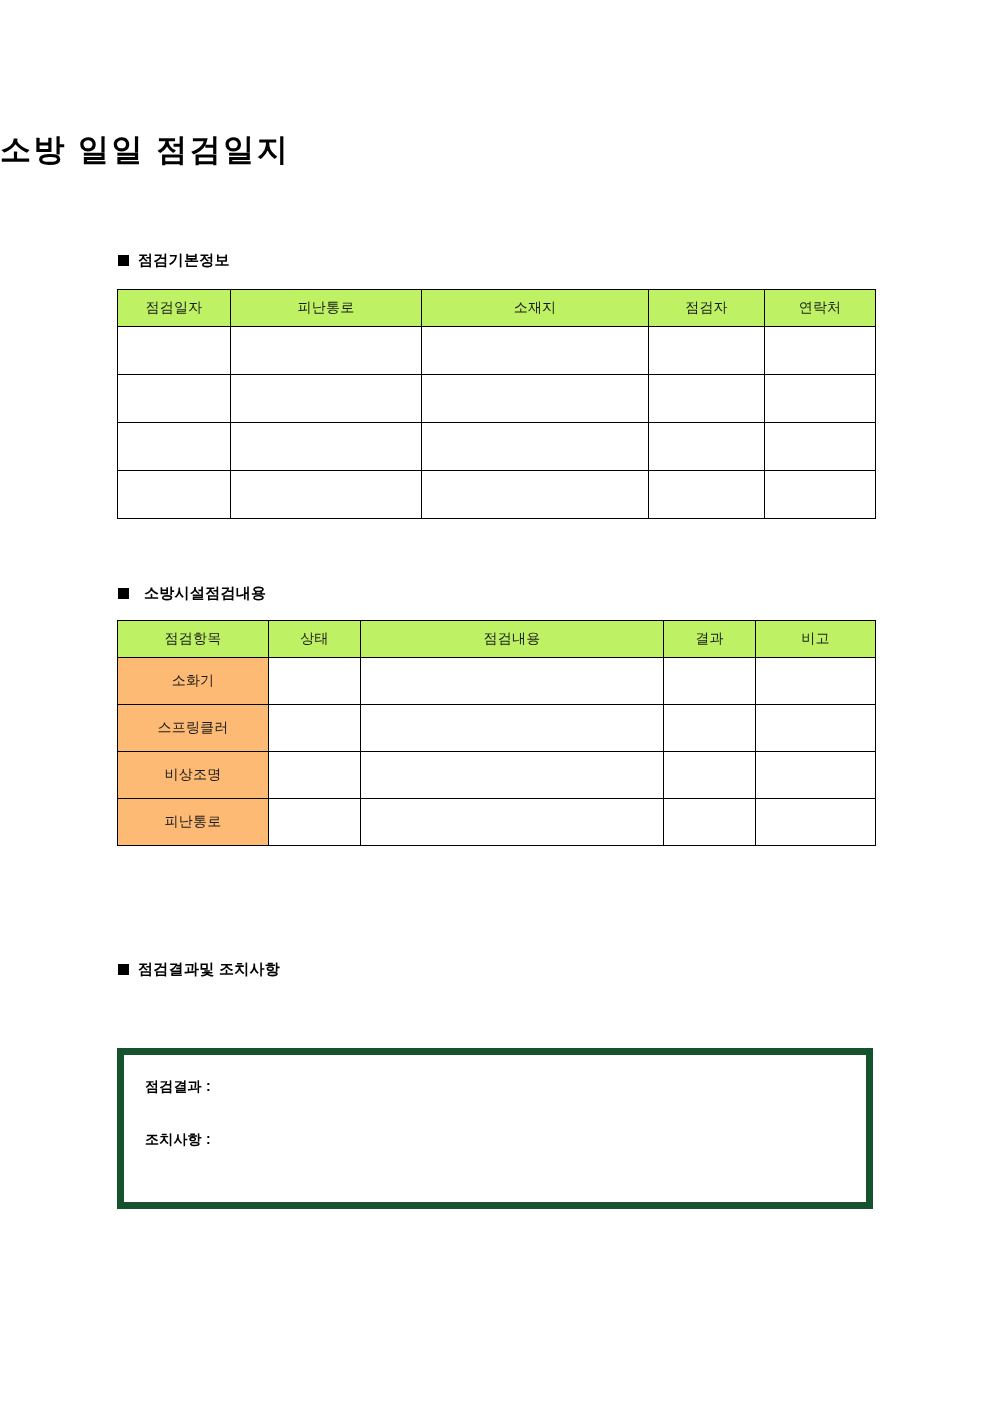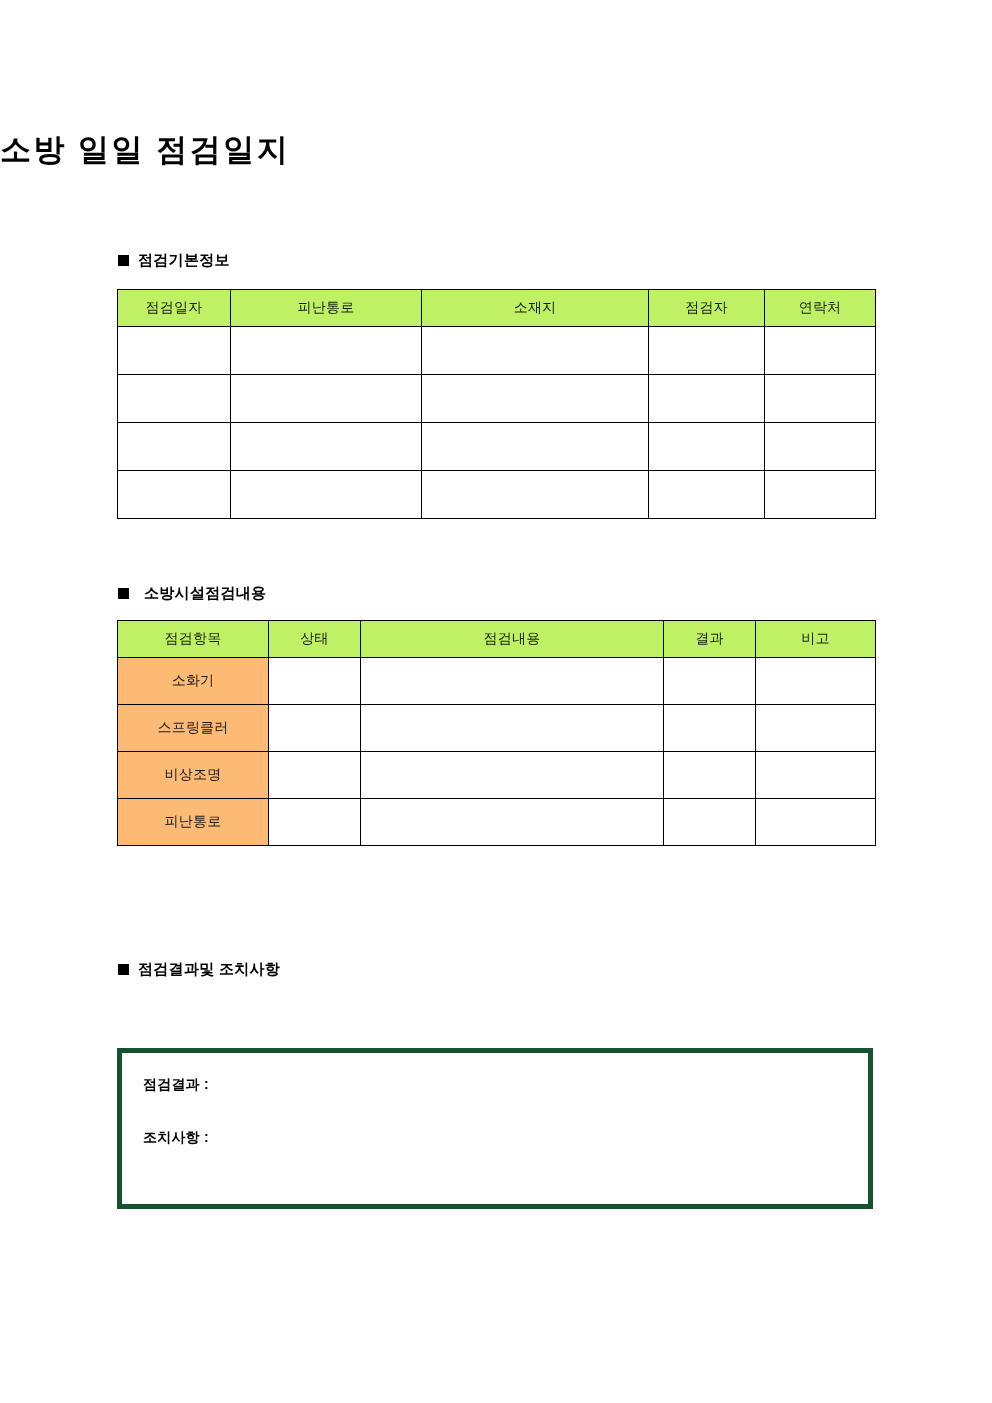--- a/index.html
+++ b/index.html
@@ -106,21 +106,21 @@
   #table-facility col.c-result { width: 92px; }
   #table-facility col.c-note   { width: 120px; }
 
   
   .result-box {
     position: absolute;
     left: 117px;
     top: 1048px;
     width: 756px;
     height: 161px;
-    border: 5px solid #14532d;
+    border: 7px solid #14532d;
     background: #ffffff;
     box-sizing: border-box;
   }
   .result-line {
     position: absolute;
     left: 21px;
     font-size: 14px;
     font-weight: bold;
     letter-spacing: 0.2px;
     white-space: nowrap;

